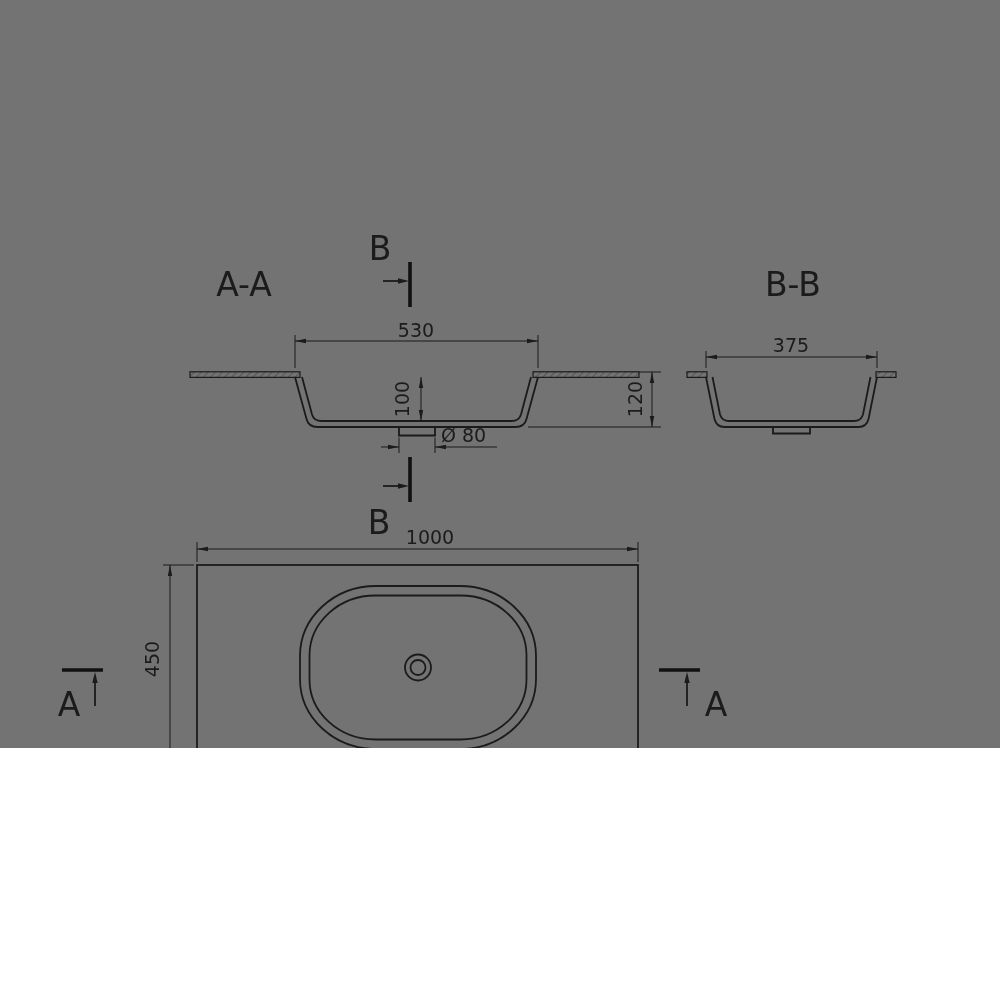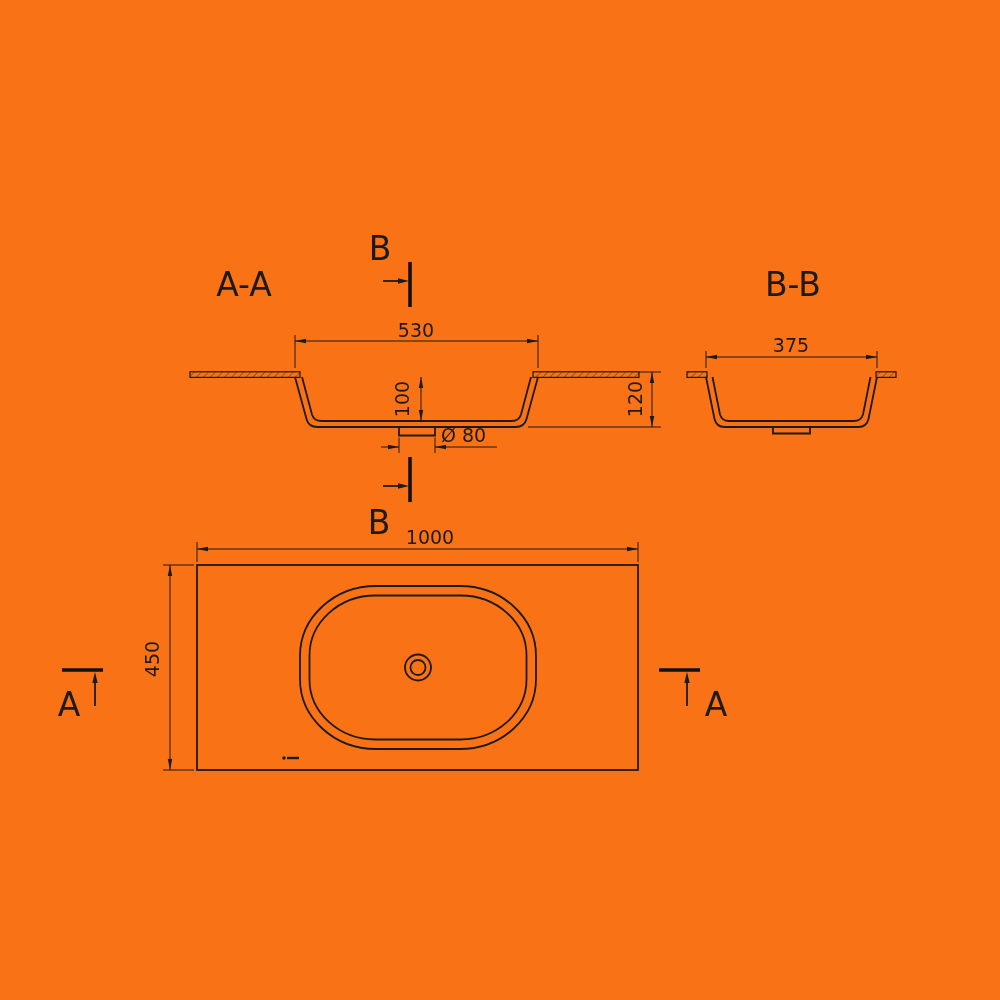--- a/index.html
+++ b/index.html
@@ -1,16 +1,16 @@
 <!DOCTYPE html>
 <html><head>
 <meta charset="utf-8">
 <style>
   html,body{margin:0;padding:0;background:#ffffff;}
-  .canvas{position:relative;width:1000px;height:1000px;background:#f97316;overflow:hidden;}
+  .canvas{position:relative;width:1000px;height:748px;background:#737373;overflow:hidden;}
   svg text{fill:#1b1b1b;font-family:"DejaVu Sans","Liberation Sans",sans-serif;}
   .lbl{font-size:33px;}
   .dim{font-size:19px;}
   .draw{stroke:#1b1b1b;stroke-width:1.8;fill:none;}
   .thin{stroke:#1b1b1b;stroke-width:1;fill:none;}
   .thick{stroke:#111111;stroke-width:3.6;fill:none;}
   .arrow{fill:#1b1b1b;stroke:none;}
   .slab{fill:url(#hatch);stroke:#1b1b1b;stroke-width:1.2;}
 </style>
 </head>

